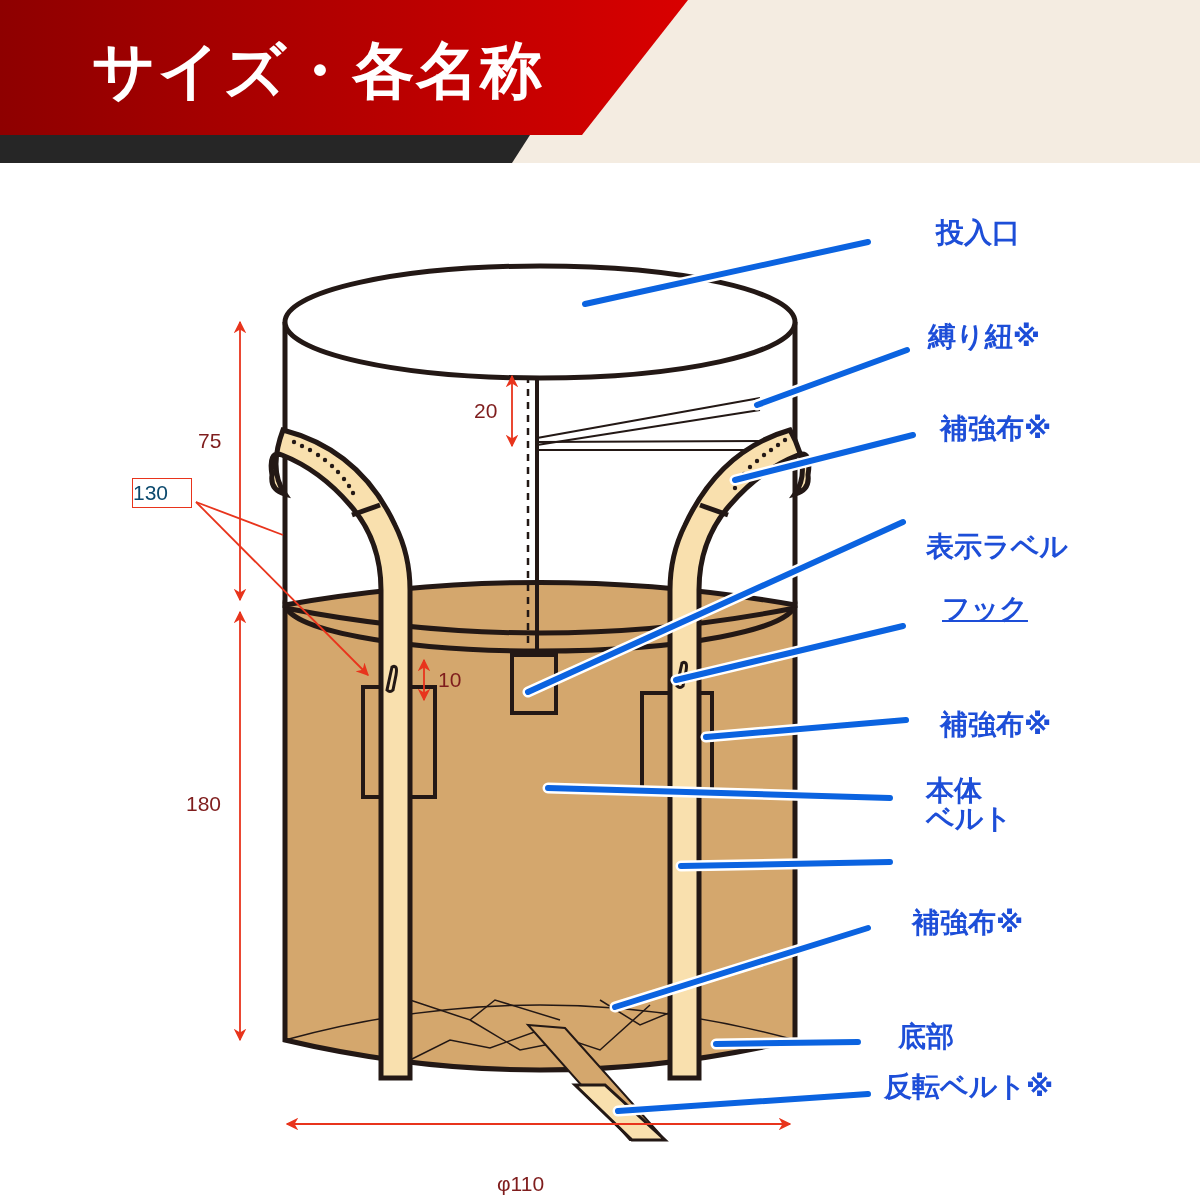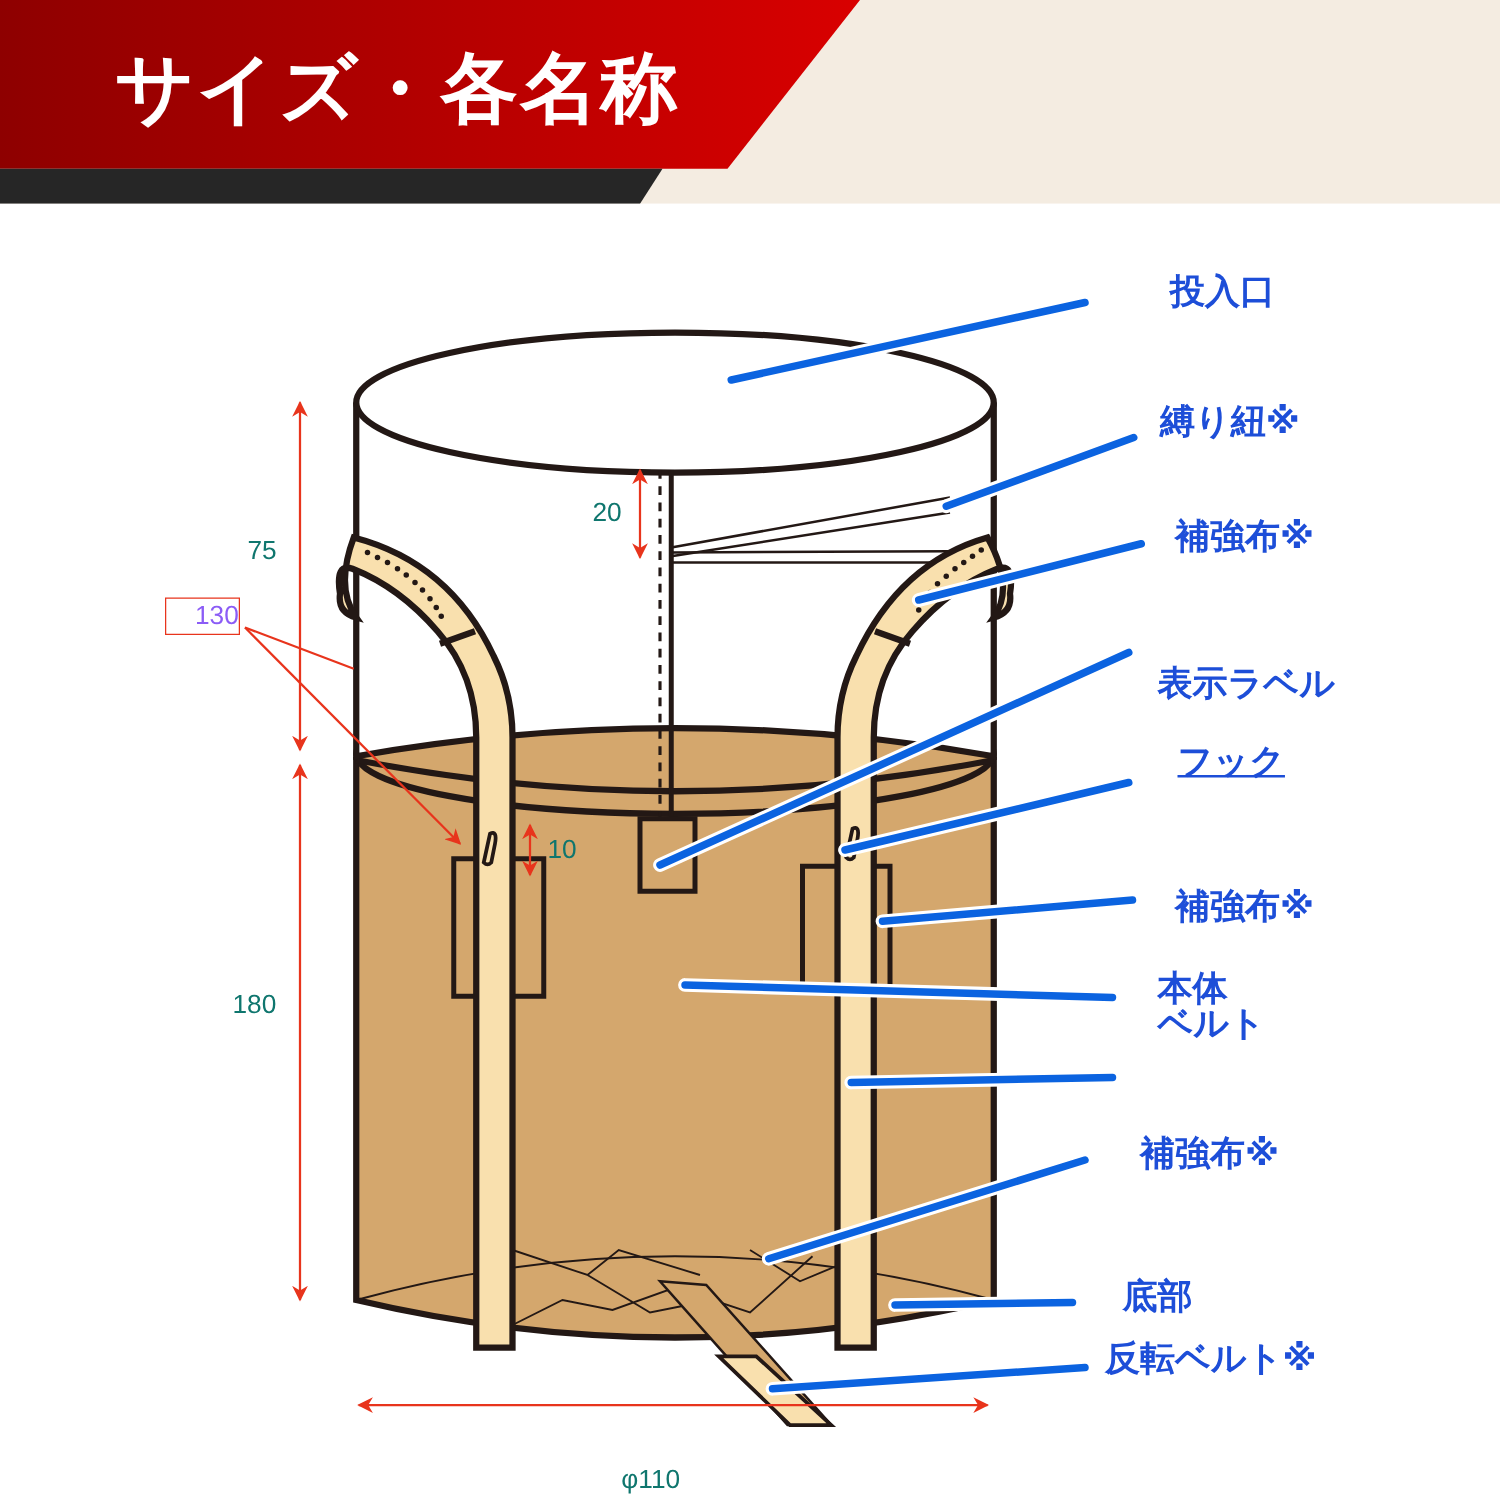--- a/index.html
+++ b/index.html
@@ -1,22 +1,22 @@
 <!DOCTYPE html>
 <html><head>
 <meta charset="utf-8">
 <style>
   html,body{margin:0;padding:0;background:#ffffff;}
   body{width:1200px;height:1200px;position:relative;overflow:hidden;font-family:"DejaVu Sans","Liberation Sans",sans-serif;}
   .header{position:absolute;left:0;top:0;width:1200px;height:116px;}
   .title{position:absolute;left:92px;top:16px;font-size:62px;font-weight:bold;color:#ffffff;letter-spacing:2px;line-height:110px;font-family:"DejaVu Sans",sans-serif;}
   .diagram{position:absolute;left:0;top:0;width:1200px;height:1200px;}
   .label{position:absolute;font-size:28px;font-weight:bold;color:#1d4ed8;white-space:nowrap;font-family:"DejaVu Sans",sans-serif;}
-  .dim{position:absolute;font-size:21px;color:#0f766e;font-family:"Liberation Sans",sans-serif;white-space:nowrap;}
-  .dimbox{position:absolute;left:132px;top:478px;width:60px;height:30px;border:1.5px solid #e8341c;box-sizing:border-box;text-align:right;line-height:28px;font-size:21px;color:#8b5cf6;font-family:"Liberation Sans",sans-serif;background:#fff;}
+  .dim{position:absolute;font-size:21px;color:#7f1d1d;font-family:"Liberation Sans",sans-serif;white-space:nowrap;}
+  .dimbox{position:absolute;left:132px;top:478px;width:60px;height:30px;border:1.5px solid #e8341c;box-sizing:border-box;text-align:left;line-height:28px;font-size:21px;color:#0c4a6e;font-family:"Liberation Sans",sans-serif;background:#fff;}
 </style>
 </head>
 <body>
 
 <div class="header">
   <svg width="1200" height="163" viewBox="0 0 1200 163">
     <defs>
       <linearGradient id="redgrad" x1="0" y1="0" x2="1" y2="0">
         <stop offset="0" stop-color="#8e0000"></stop>
         <stop offset="1" stop-color="#d90000"></stop>

